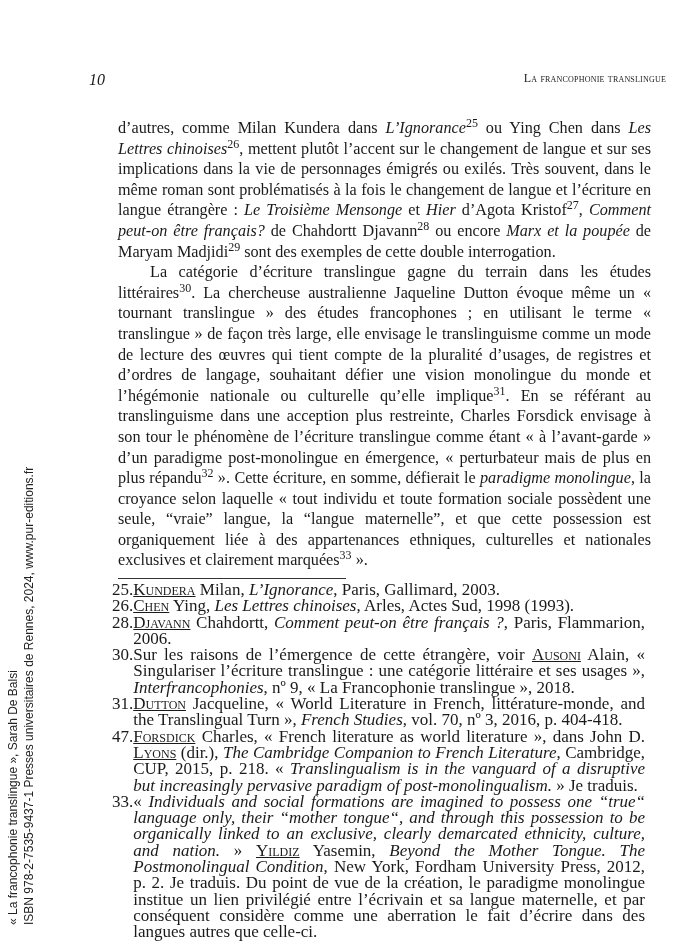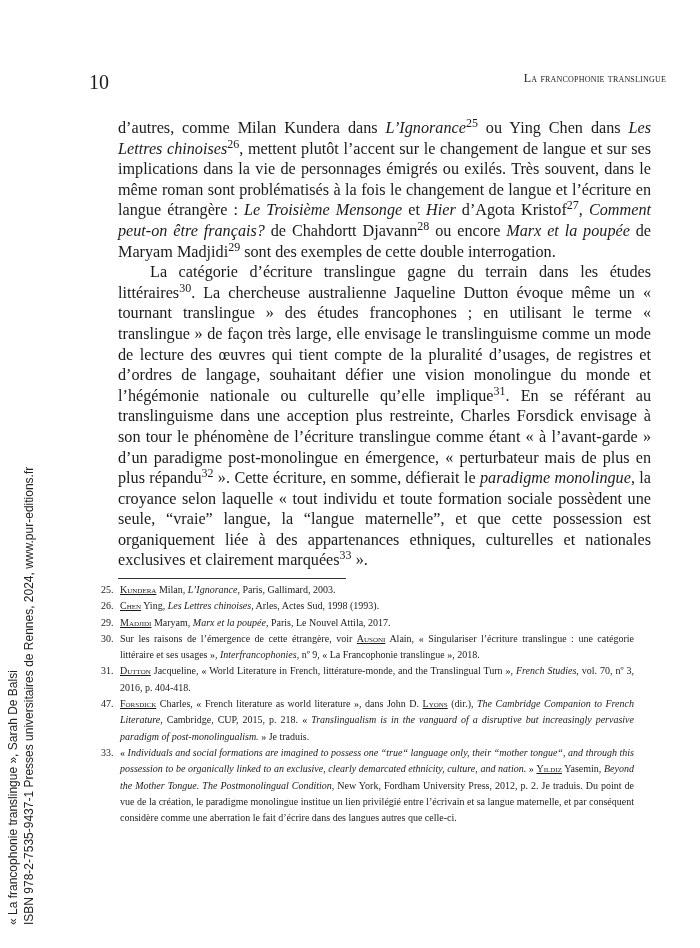--- a/index.html
+++ b/index.html
@@ -1,25 +1,25 @@
 <!DOCTYPE html>
 <html><head>
 <meta charset="utf-8">
 <style>
   html, body { margin:0; padding:0; background:#ffffff; }
   body { width:700px; height:948px; position:relative; overflow:hidden; color:#1a1a1a; font-family:"Liberation Serif","DejaVu Serif",serif; }
-  .page-number { position:absolute; left:89px; top:71px; font-size:20px; }
+  .page-number { position:absolute; left:89px; top:71px; font-size:16px;font-style:italic; }
   .running-title { position:absolute; right:34px; top:71px; font-size:12px; font-variant:small-caps; letter-spacing:0.2px; }
   .body-text { position:absolute; left:118px; top:118px; width:533px; font-size:16.2px; line-height:20.6px; text-align:justify; }
   .body-text p { margin:0; }
   .body-text p.indent { text-indent:32px; }
   .body-text sup, .footnotes sup { font-size:12px; line-height:0; vertical-align:super; }
   .sc { font-variant:small-caps;text-decoration:underline; }
   .separator { position:absolute; left:118px; top:578px; width:228px; height:0; border-top:1px solid #333; }
-  .footnotes { position:absolute; left:101px; top:582px; width:533px; font-size:10px; line-height:16.3px; }
+  .footnotes { position:absolute; left:112px; top:582px; width:533px; font-size:17px; line-height:16.3px; }
   .fn { display:flex; text-align:justify; }
   .fn-num { flex:0 0 19px; }
   .fn-text { flex:1; }
   .margin-credit { position:absolute; left:6px; top:925px; transform-origin:0 0; transform:rotate(-90deg); font-family:"Liberation Sans","DejaVu Sans",sans-serif; font-size:12px; line-height:15.5px; color:#222; white-space:nowrap; }
 </style>
 </head>
 <body>
 
 <div>
 
@@ -37,22 +37,22 @@
   <div class="footnotes">
     <div class="fn">
       <span class="fn-num">25.</span>
       <span class="fn-text"><span class="sc">Kundera</span><span> Milan, </span><em>L’Ignorance</em><span>, Paris, Gallimard, 2003.</span></span>
     </div>
     <div class="fn">
       <span class="fn-num">26.</span>
       <span class="fn-text"><span class="sc">Chen</span><span> Ying, </span><em>Les Lettres chinoises</em><span>, Arles, Actes Sud, 1998 (1993).</span></span>
     </div>
     <div class="fn">
-      <span class="fn-num">29.</span>
-      <span class="fn-text"><span class="sc">Madjidi</span><span> Maryam, </span><em>Marx et la poupée</em><span>, Paris, Le Nouvel Attila, 2017.</span></span>
+      <span class="fn-num">28.</span>
+      <span class="fn-text"><span class="sc">Djavann</span><span> Chahdortt, </span><em>Comment peut-on être français ?</em><span>, Paris, Flammarion, 2006.</span></span>
     </div>
     <div class="fn">
       <span class="fn-num">30.</span>
       <span class="fn-text"><span>Sur les raisons de l’émergence de cette étrangère, voir </span><span class="sc">Ausoni</span><span> Alain, « Singulariser l’écriture translingue : une catégorie littéraire et ses usages », </span><em>Interfrancophonies</em><span>, nº 9, « La Francophonie translingue », 2018.</span></span>
     </div>
     <div class="fn">
       <span class="fn-num">31.</span>
       <span class="fn-text"><span class="sc">Dutton</span><span> Jacqueline, « World Literature in French, littérature-monde, and the Translingual Turn », </span><em>French Studies</em><span>, vol. 70, nº 3, 2016, p. 404-418.</span></span>
     </div>
     <div class="fn">

